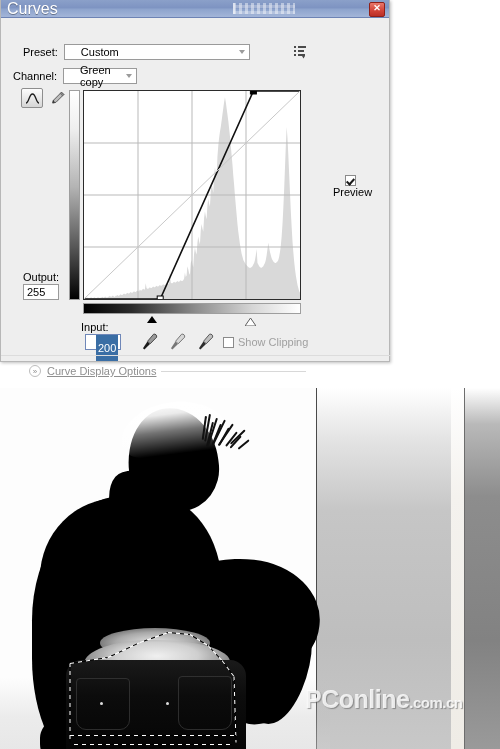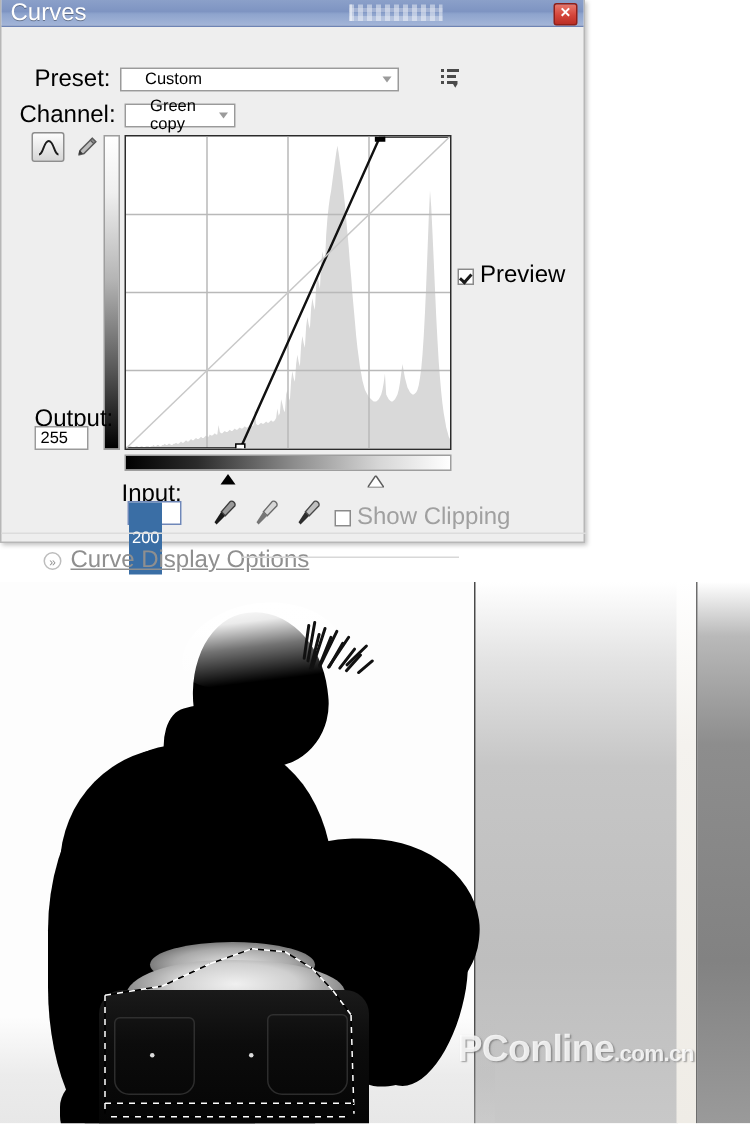--- a/index.html
+++ b/index.html
@@ -180,21 +180,21 @@
     position:absolute;right:4px;top:2px;width:14px;height:13px;
     background:linear-gradient(to bottom,#e8786c 0%,#d4453a 55%,#bb2f26 100%);
     border:1px solid #8f2019;border-radius:2px;
     color:#fff;font-size:9px;font-weight:bold;line-height:11px;text-align:center;
     cursor:pointer;
   }
 
   .dlg-body{position:relative;height:344px;}
 
   .row{position:absolute;display:flex;align-items:center;}
-  .lbl{font-size:16px;color:#000;}
+  .lbl{font-size:11px;color:#000;}
 
   
   #preset-row{left:22px;top:26px;}
   .combo{
     height:16px;background:#fff;border:1px solid #9a9a9a;
     box-sizing:border-box;display:flex;align-items:center;
     font-size:11px;padding-left:16px;position:relative;cursor:pointer;
   }
   .combo .arrow{
     position:absolute;right:4px;top:5px;width:0;height:0;
@@ -252,21 +252,21 @@
     font-size:11px;padding-left:3px;line-height:14px;cursor:text;
   }
   
   #input-label{position:absolute;left:80px;top:303px;}
   #input-field{
     position:absolute;left:84px;top:316px;width:36px;height:16px;
     background:#fff;border:1px solid #6f87b8;box-sizing:border-box;
     font-size:11px;line-height:14px;cursor:text;
   }
   #input-field span{
-    background:#3a6ea5;color:#fff;padding:17px 2px;display:inline-block;
+    background:#3a6ea5;color:#fff;padding:6px 2px;display:inline-block;margin-left:10px;
   }
 
   
   .eyedroppers{position:absolute;left:140px;top:314px;display:flex;gap:11px;}
   .eyedropper{width:17px;height:19px;cursor:pointer;}
 
   
   #clip-row{left:222px;top:318px;}
   .cb{
     width:11px;height:11px;background:#fff;border:1px solid #8a8a8a;
@@ -298,21 +298,21 @@
   .btn{
     width:60px;height:17px;margin-bottom:8px;
     background:linear-gradient(to bottom,#fbfbfb 0%,#ededed 48%,#dcdcdc 52%,#cfcfcf 100%);
     border:1px solid #8c8c8c;border-radius:3px;box-sizing:border-box;
     font-size:11px;line-height:15px;text-align:center;cursor:pointer;color:#000;
   }
   .btn.primary{border:1px solid #4c4c4c;box-shadow:inset 0 0 0 1px #f3f3f3;}
   .btn.disabled{color:#adadad;border-color:#c3c3c3;
     background:linear-gradient(to bottom,#f4f4f4,#e4e4e4);cursor:default;}
   .btn-gap{height:9px;}
-  #preview-row{position:absolute;left:304px;top:157px;}
+  #preview-row{position:absolute;left:332px;top:157px;flex-direction:column;}
 </style>
 </head>
 <body>
 
 <div id="canvas-area">
 
   <div class="photo-wrap">
     <div class="photo-inner">
       <div class="bg-white"></div>
       <div class="gap-band"></div>

